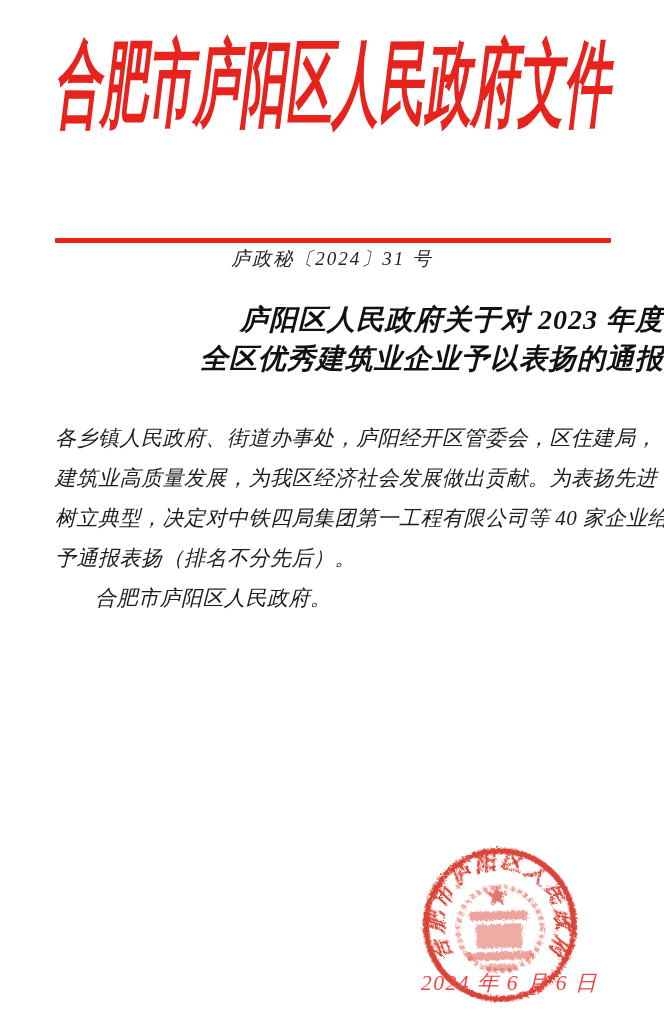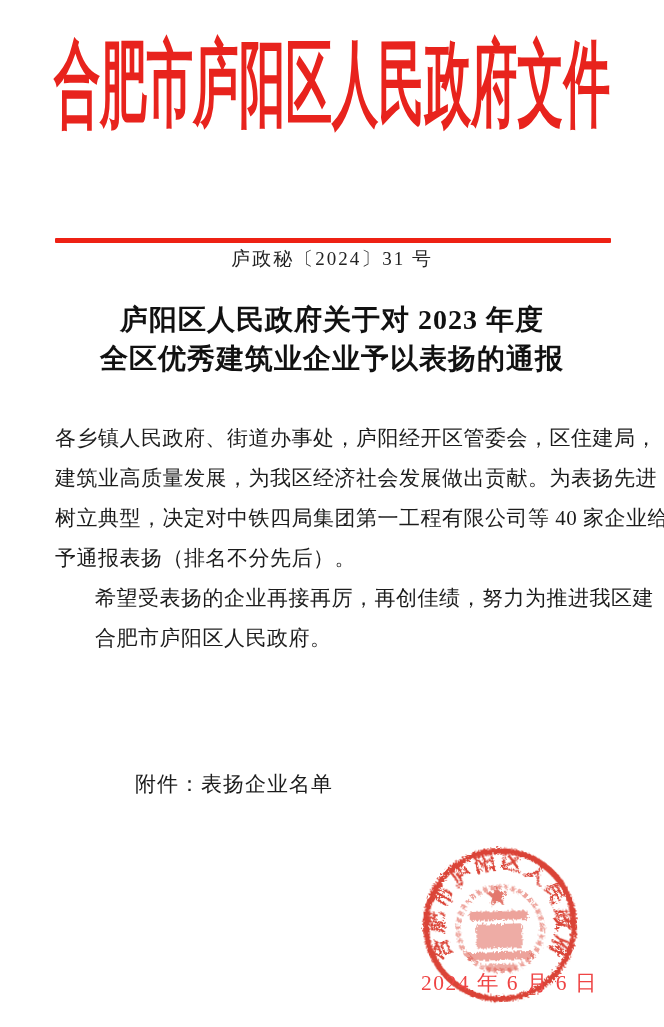--- a/index.html
+++ b/index.html
@@ -8,20 +8,21 @@
     background: #ffffff;
   }
   .page {
     position: relative;
     width: 664px;
     height: 1027px;
     background: #ffffff;
     overflow: hidden;
     font-family: "Liberation Serif", "DejaVu Serif", serif;
     color: #1c1c1c;
+    font-style: italic;
   }
   
   .header-svg {
     position: absolute;
     top: 16px;
     left: 0;
     width: 664px;
     height: 126px;
     display: block;
   }
@@ -51,21 +52,21 @@
     height: 5px;
     background: #ee2114;
     border-radius: 1px;
   }
   
   .doc-title {
     position: absolute;
     top: 300px;
     left: 0;
     width: 664px;
-    text-align: center;
+    text-align: right;
     font-size: 28px;
     font-weight: 700;
     line-height: 39px;
     color: #111111;
     letter-spacing: 1px;
   }
   
   .doc-body {
     position: absolute;
     top: 418px;
@@ -128,25 +129,23 @@
   <div class="doc-title">
     <div>庐阳区人民政府关于对 2023 年度</div>
     <div>全区优秀建筑业企业予以表扬的通报</div>
   </div>
 
   <div class="doc-body">
     <div class="body-line">各乡镇人民政府、街道办事处，庐阳经开区管委会，区住建局，</div>
     <div class="body-line">建筑业高质量发展，为我区经济社会发展做出贡献。为表扬先进，</div>
     <div class="body-line">树立典型，决定对中铁四局集团第一工程有限公司等 40 家企业给</div>
     <div class="body-line">予通报表扬（排名不分先后）。</div>
-    <div class="body-line indent-2">希望受表扬的企业再接再厉，再创佳绩，努力为推进我区建</div>
     <div class="body-line indent-2">合肥市庐阳区人民政府。</div>
   </div>
 
-  <div class="attachment">附件：表扬企业名单</div>
 
   <svg class="seal-svg" viewBox="0 0 184 184">
     <defs>
       <path id="sealArc" d="M 45.3 124.7 A 57 57 0 1 1 138.7 124.7" fill="none"></path>
       <filter id="sealRough" x="-15%" y="-15%" width="130%" height="130%">
         <feTurbulence type="fractalNoise" baseFrequency="0.55" numOctaves="3" result="noise"></feTurbulence>
         <feDisplacementMap in="SourceGraphic" in2="noise" scale="6"></feDisplacementMap>
       </filter>
     </defs>
     <g filter="url(#sealRough)" opacity="0.88" transform="rotate(-2 92 92)">

